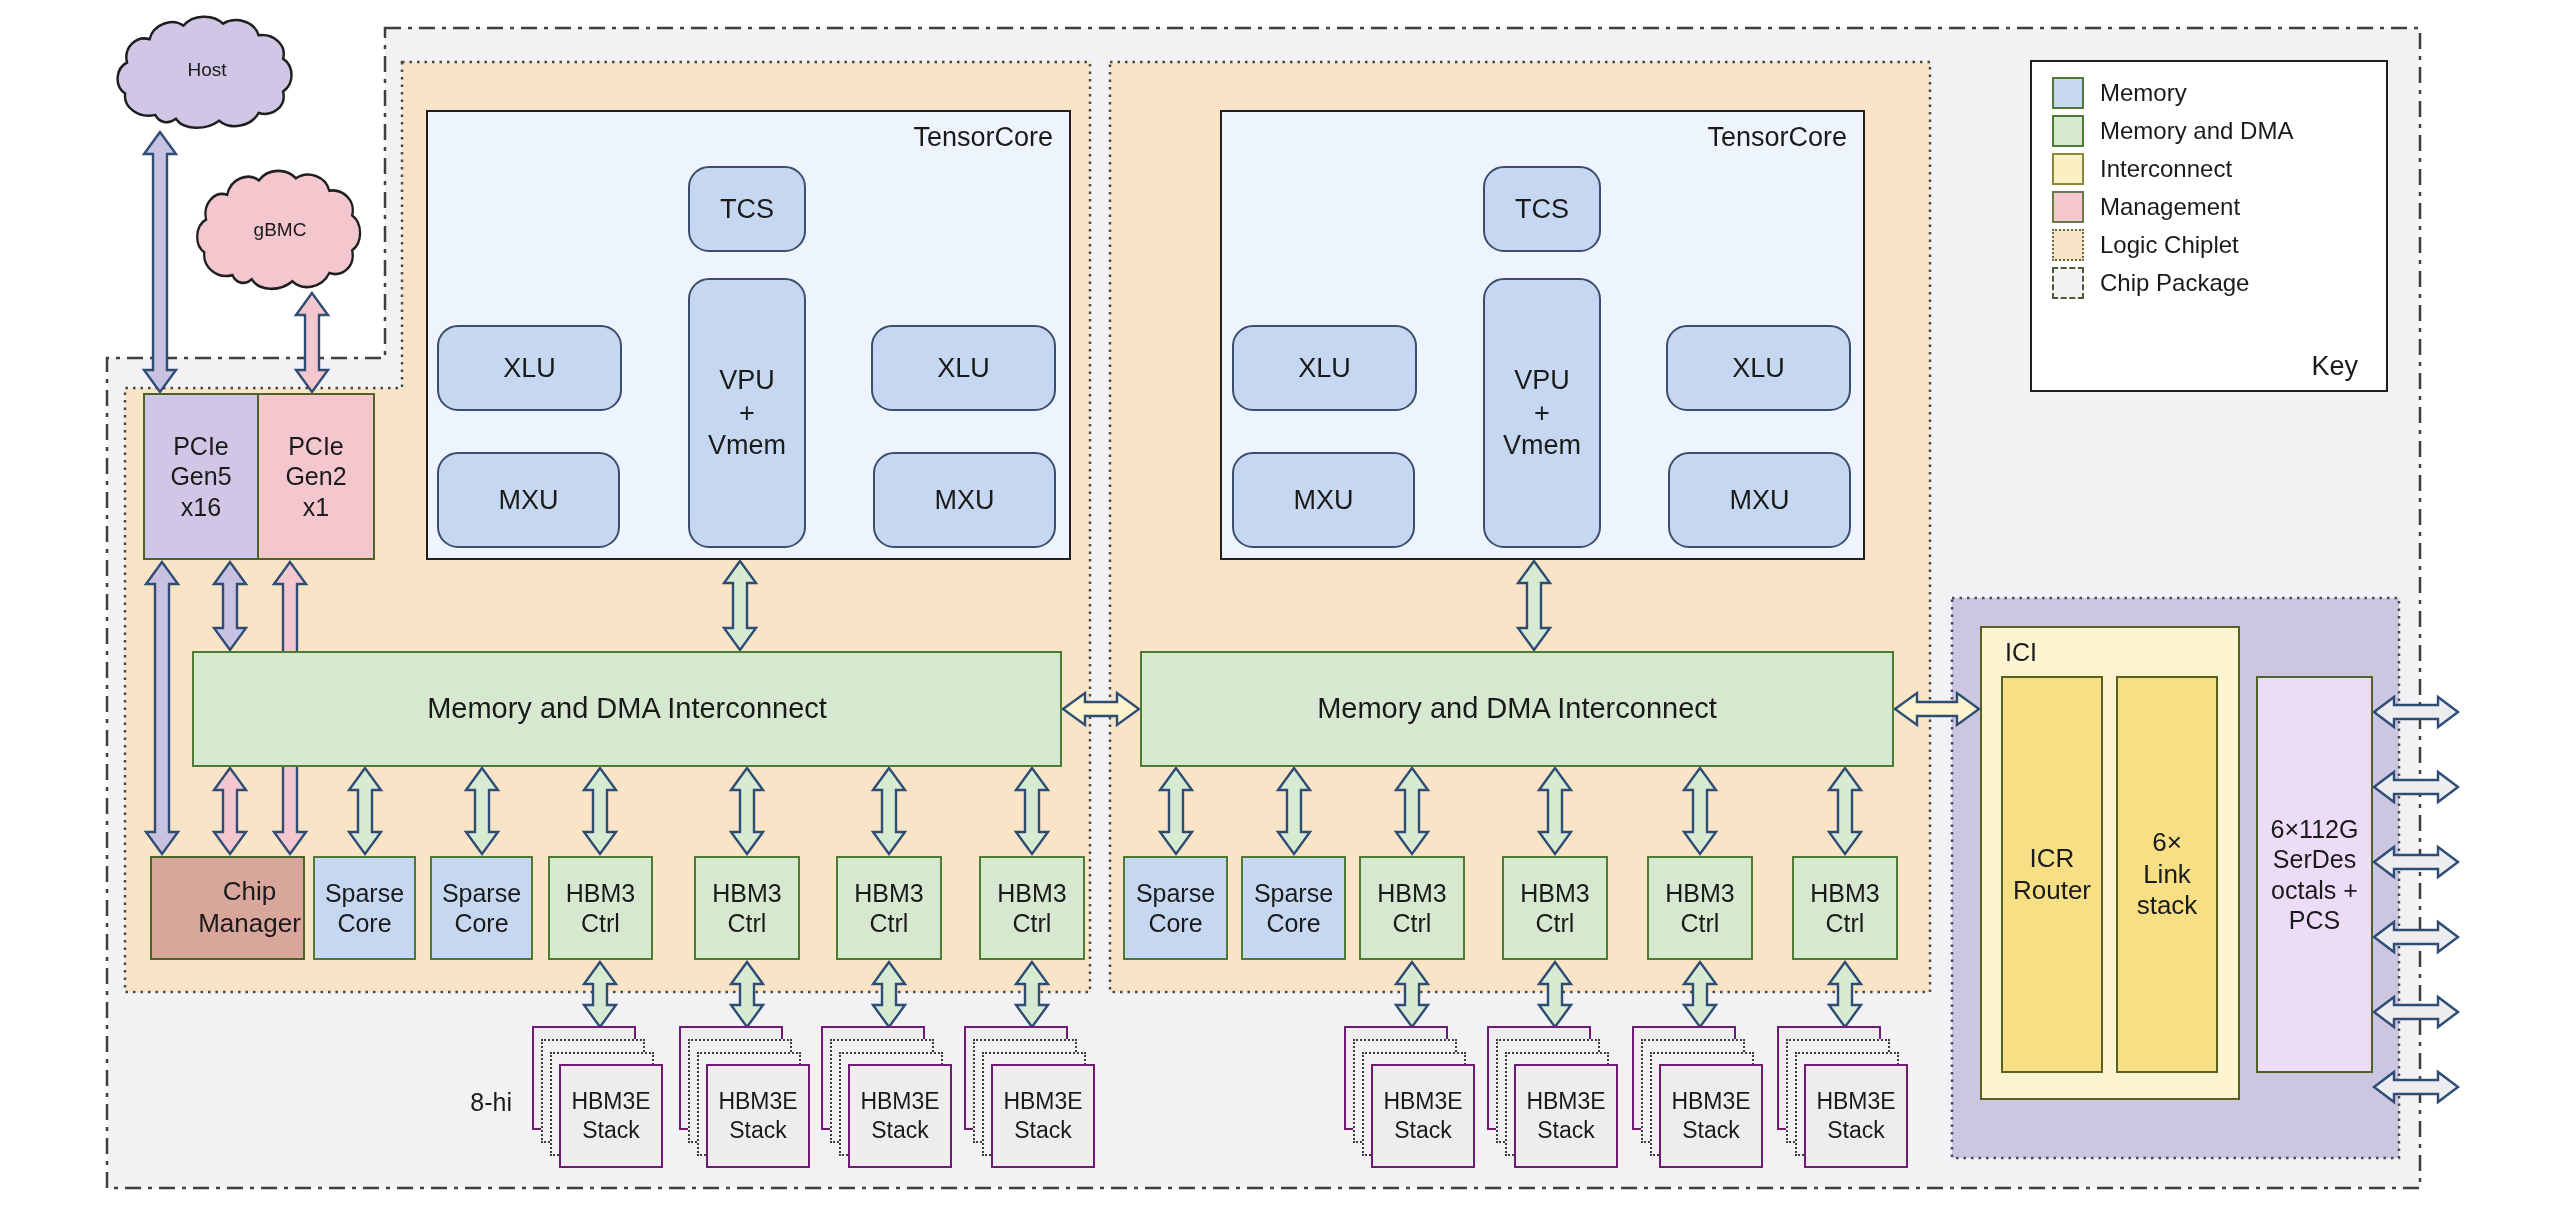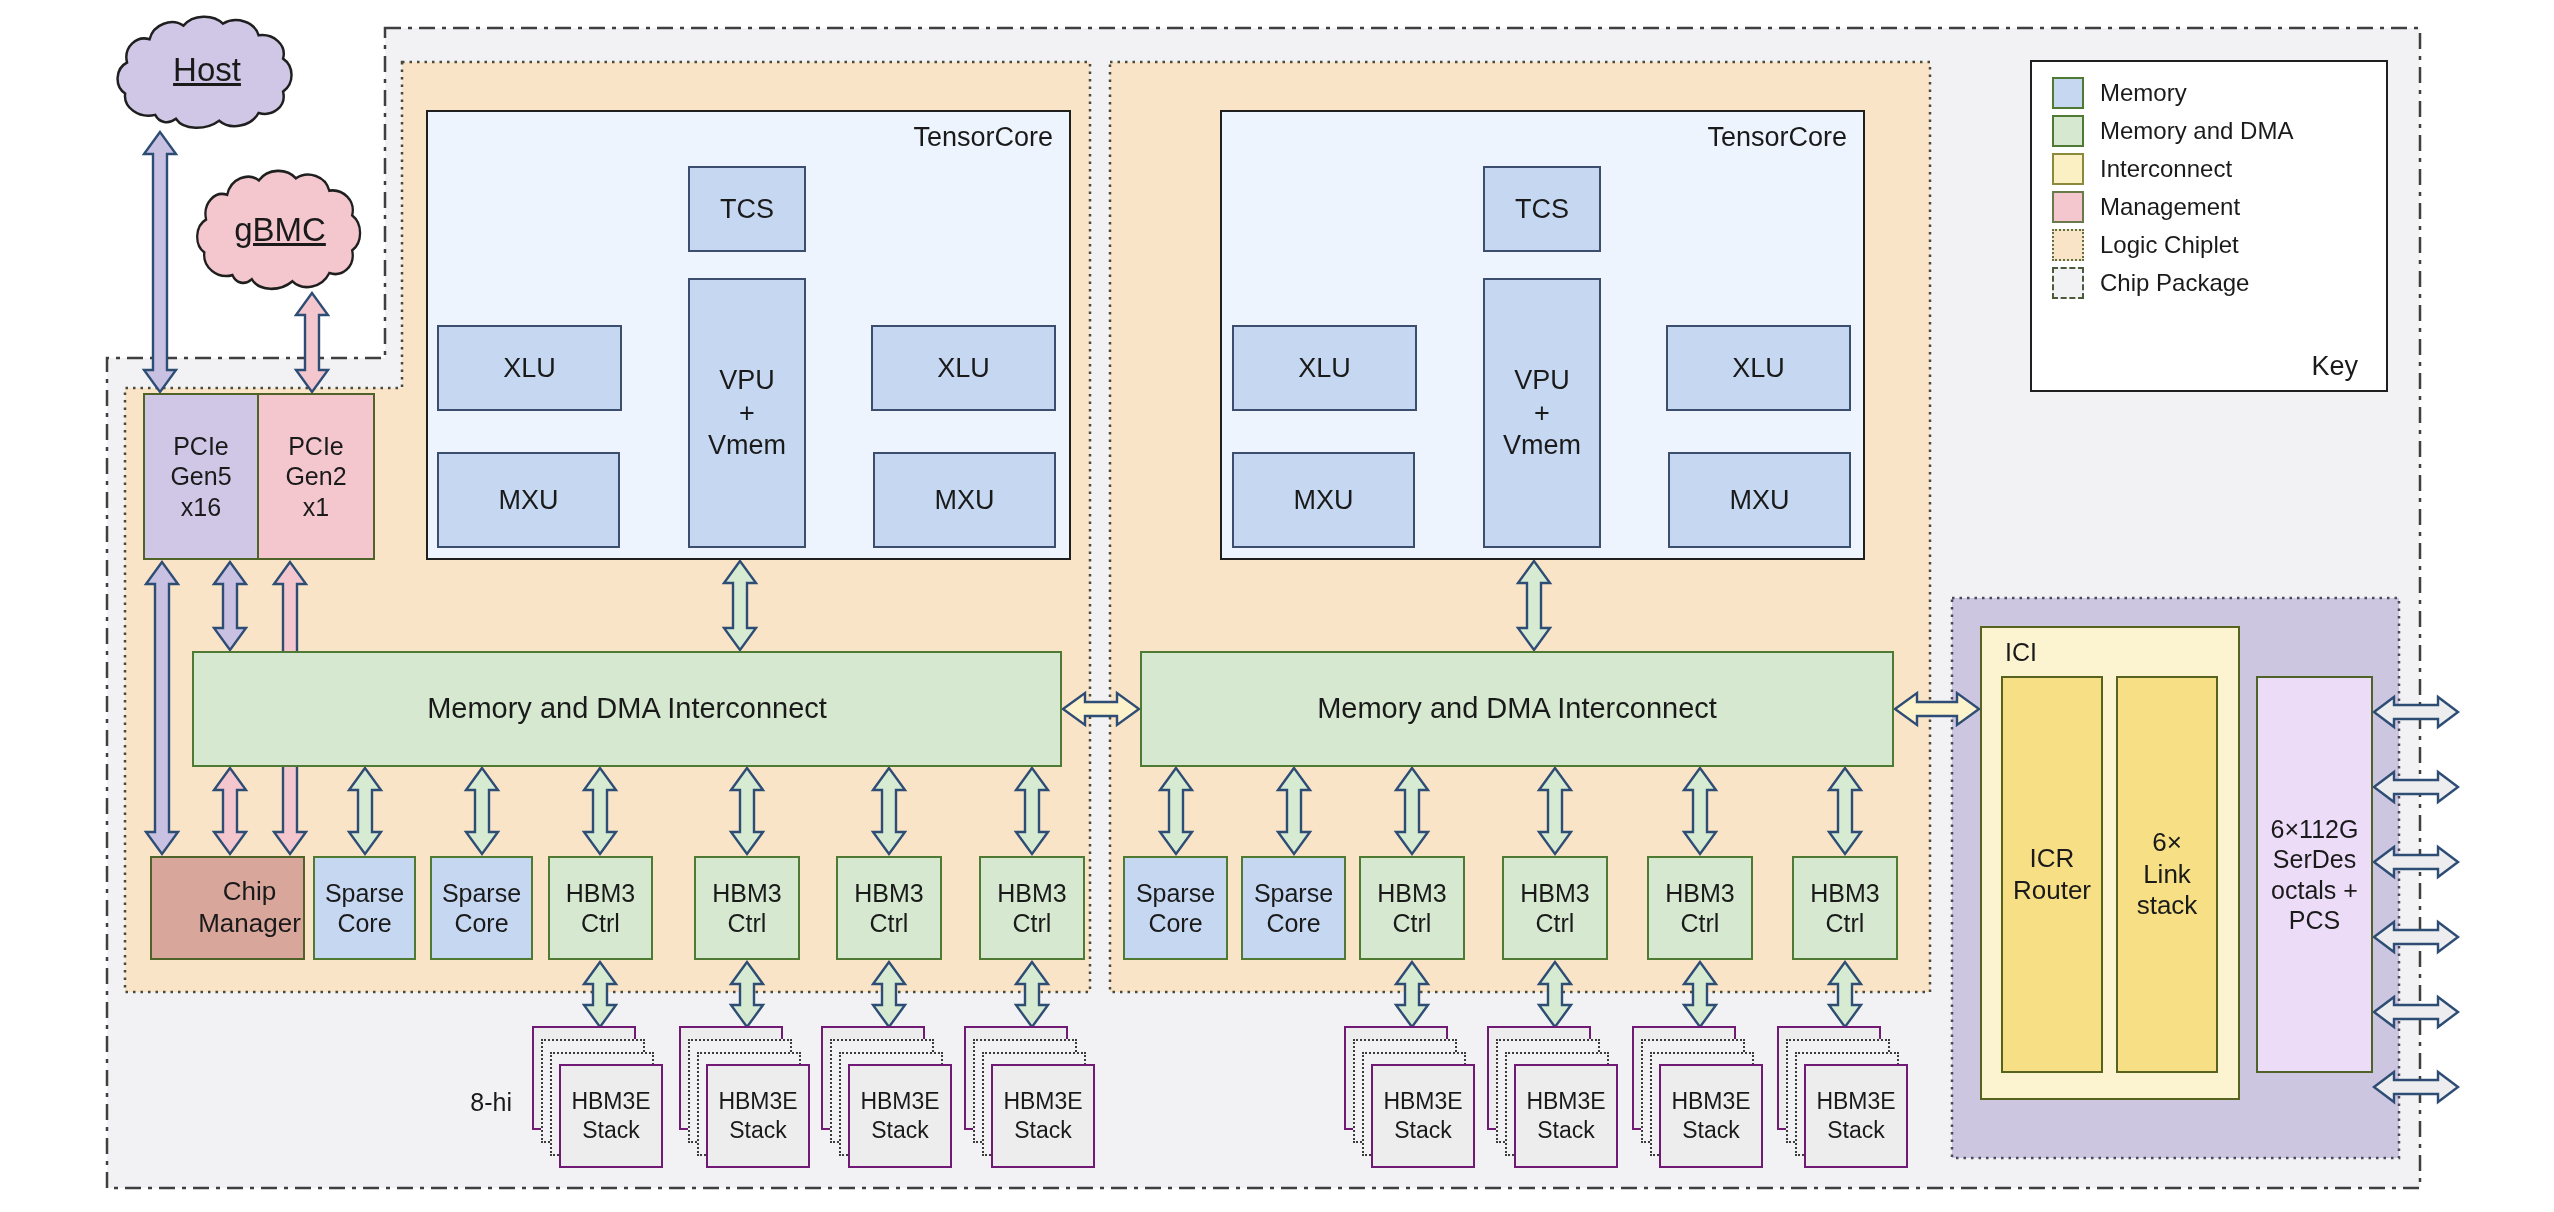--- a/index.html
+++ b/index.html
@@ -14,28 +14,28 @@
   .b-tc{background:#c6d8f1;border:2px solid #3c4e6e;}
   .b-purple{background:#cfc7e5;border:2px solid #4f6228;}
   .b-pink{background:#f4c7cf;border:2px solid #4f6228;}
   .b-cm{background:#d9a69b;border:2px solid #4f6228;padding-left:44px;}
   .b-yellow{background:#f6df85;border:2px solid #56621d;}
   .b-ici{background:#fcf4d0;border:2px solid #56621d;}
   .b-lav{background:#eddcf8;border:2px solid #4f6228;}
   .tc-shell{background:#edf4fd;border:2.5px solid #1f1f1f;z-index:1;}
   .tc-title{position:absolute;top:10px;right:16px;font-size:27px;z-index:2;}
   .ici-title{position:absolute;top:10px;left:23px;font-size:25px;z-index:2;}
-  .fs25{font-size:25px;} .fs26{font-size:26px;} .fs27{font-size:27px;} .fs29{font-size:29px;}
+  .fs25{font-size:25px;} .fs26{font-size:26px;} .fs27{font-size:27px;border-radius:21px;} .fs29{font-size:29px;}
   .stack-group{z-index:2;}
   .stk{position:absolute;width:104px;height:104px;box-sizing:border-box;}
   .stk-solid{background:#ededee;border:2px solid #701a75;}
   .stk-dot{background:#f2f2f4;border:2px dotted #3b3b3b;}
   .stk-front{display:flex;align-items:center;justify-content:center;text-align:center;
              white-space:pre-line;font-size:23px;line-height:1.25;}
-  .cloud-label{display:flex;align-items:center;justify-content:center;font-size:33px;z-index:2;text-decoration:underline;}
+  .cloud-label{display:flex;align-items:center;justify-content:center;font-size:19px;z-index:2;}
   .note{font-size:25px;z-index:2;text-align:right;}
   
   #legend{background:#ffffff;border:2px solid #1f1f1f;z-index:2;padding:12px 0 0 20px;}
   .lg-row{display:flex;align-items:center;height:38px;}
   .lg-sw{width:32px;height:32px;box-sizing:border-box;margin-right:16px;flex:0 0 auto;}
   .lg-lbl{font-size:24px;}
   .sw-compute{background:#c6d8f1;border:2px solid #4f7a33;}
   .sw-memory{background:#d6e9d0;border:2px solid #4f7a33;}
   .sw-interconnect{background:#faf0c4;border:2px solid #8a8a3a;}
   .sw-host{background:#cfc7e5;border:2px solid #6a7a4a;}

